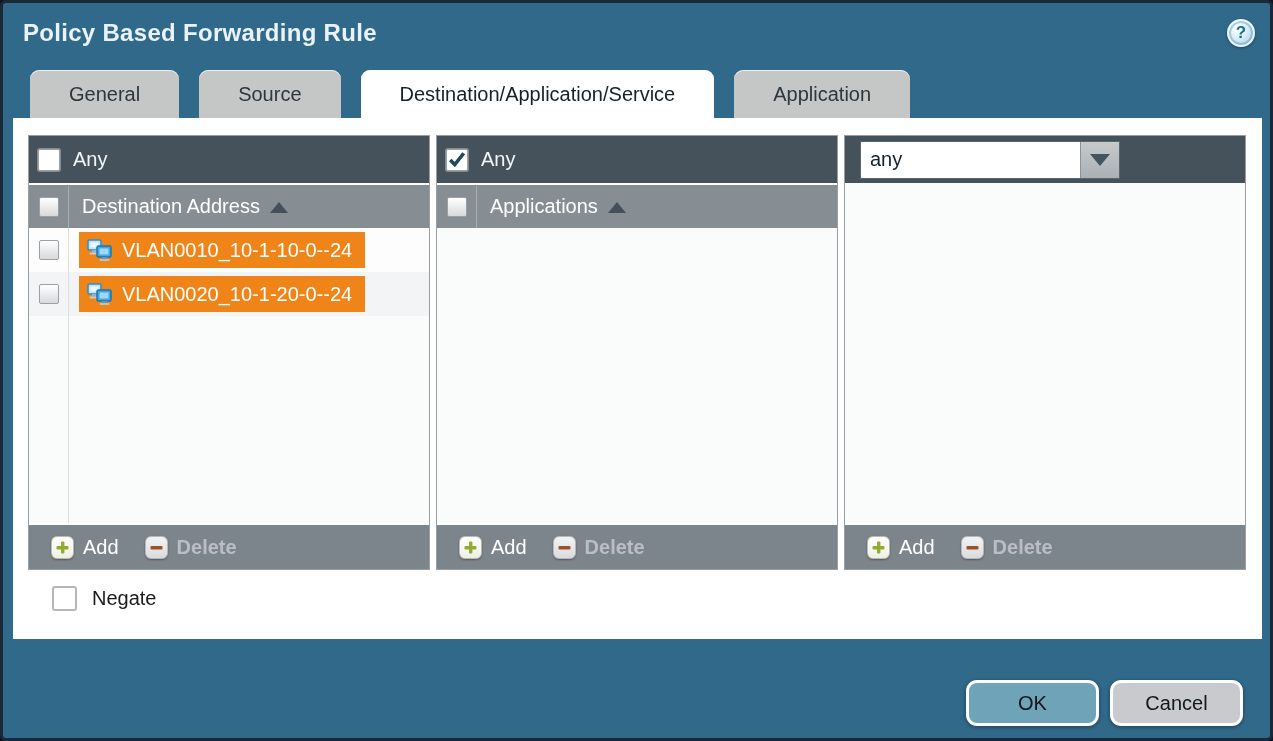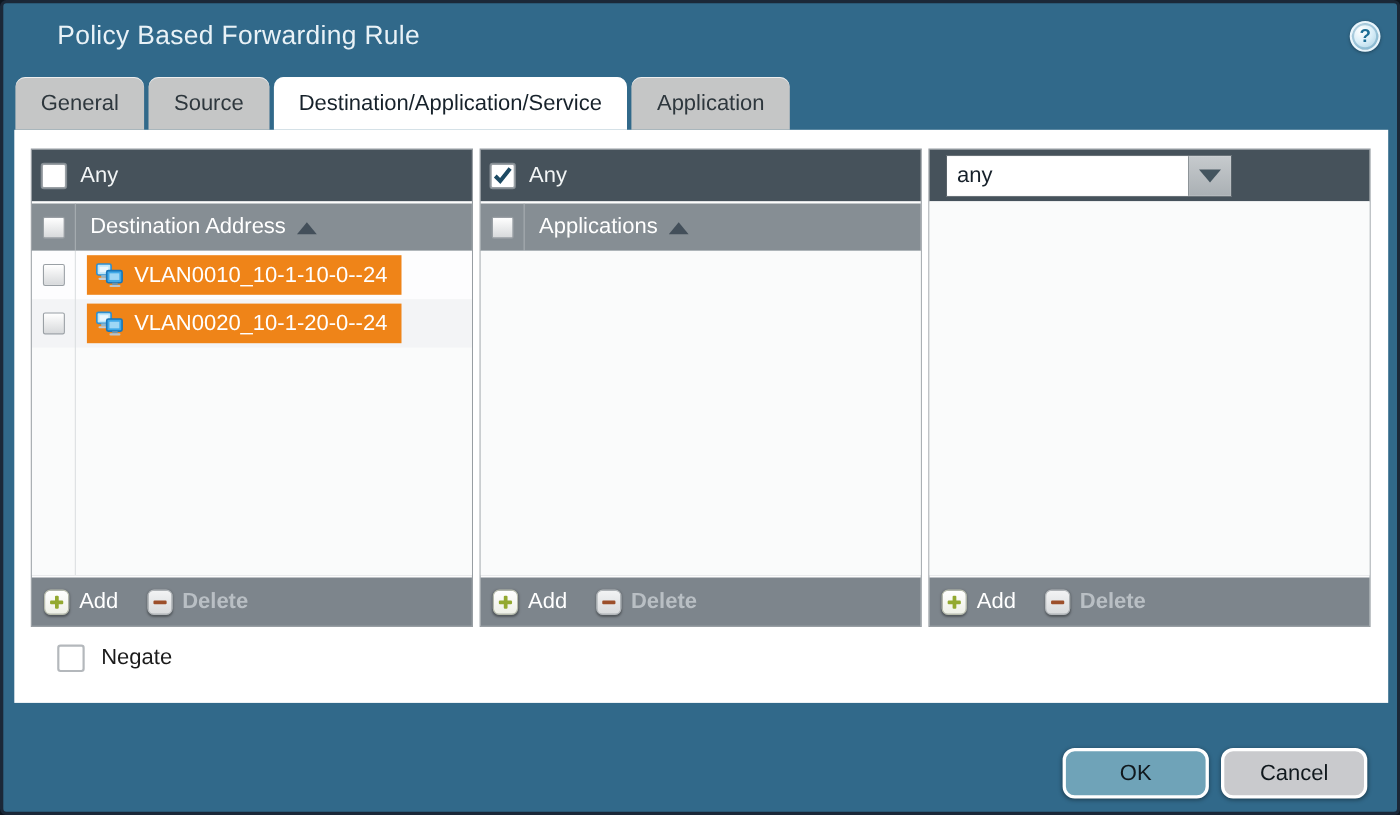--- a/index.html
+++ b/index.html
@@ -15,41 +15,41 @@
     border-radius: 6px;
     overflow: hidden;
     position: relative;
   }
   
   .titlebar {
     height: 59px; display: flex; align-items: center;
     padding-left: 20px; position: relative;
   }
   .title {
-    color: #e9f2f7; font-size: 24px; font-weight: 400; letter-spacing: .3px; margin-left: 29px;
+    color: #e9f2f7; font-size: 24px; font-weight: 700; letter-spacing: .3px;
   }
   .help-icon {
     position: absolute; right: 15px; top: 16px;
     width: 28px; height: 28px; border-radius: 50%;
     background: radial-gradient(circle at 35% 30%, #ffffff 0%, #d9eef8 45%, #9cc9de 100%);
     border: 2px solid #eaf5fb;
     box-shadow: 0 1px 3px rgba(0,0,0,.35), inset 0 0 0 2px rgba(60,130,165,.35);
     display: flex; align-items: center; justify-content: center;
     color: #1c6d94; font-size: 17px; font-weight: bold; cursor: pointer;
   }
   
   .tabs {
     height: 56px; display: flex; align-items: flex-end; padding-left: 11px;
   }
   .tab {
-    height: 48px; line-height: 48px; padding: 0 23px;
+    height: 48px; line-height: 48px; padding: 0 39px;
     background: #c5c6c6; color: #2e373d; font-size: 20px;
     border-radius: 9px 9px 0 0; margin-right: 4px;
     box-shadow: inset 0 1px 0 rgba(255,255,255,.7);
-    cursor: pointer; white-space: nowrap;
+    cursor: pointer; white-space: nowrap; margin-left: 16px;
   }
   .tab.active { background: #ffffff; color: #16212a; }
   
   .content {
     background: #ffffff; height: 521px;
     margin: 0 8px 0 10px;
     padding: 17px 16px 0 15px;
   }
   .columns { display: flex; gap: 6px; height: 435px; border-radius: 19px; }
   .col {
@@ -86,21 +86,21 @@
   .addr-tag {
     margin-left: 11px; height: 36px;
     display: inline-flex; align-items: center; gap: 9px;
     background: var(--row_highlight_orange, #ef8418);
     color: #ffffff; font-size: 20px; padding: 0 13px 0 6px;
     cursor: pointer; white-space: nowrap;
   }
   .col-footer {
     height: 46px; flex: 0 0 46px; background: var(--bar_footer, #7d858c);
     border-top: 2px solid #fdfdfd;
-    display: flex; align-items: center; padding-left: 11px; gap: 26px;
+    display: flex; align-items: center; padding-left: 22px; gap: 26px;
   }
   .tool-btn { display: flex; align-items: center; gap: 9px; cursor: pointer; font-size: 20px; }
   .tool-btn.add { color: #ffffff; }
   .tool-btn.delete { color: #b9bfc4; cursor: default; font-weight: bold; }
   .tool-icon {
     width: 23px; height: 23px; border-radius: 6px;
     display: flex; align-items: center; justify-content: center;
     box-shadow: 0 1px 2px rgba(0,0,0,.35);
   }
   .tool-icon.plus  { background: linear-gradient(#ffffff, #eef0e6); border: 1px solid #b9bdad; }

